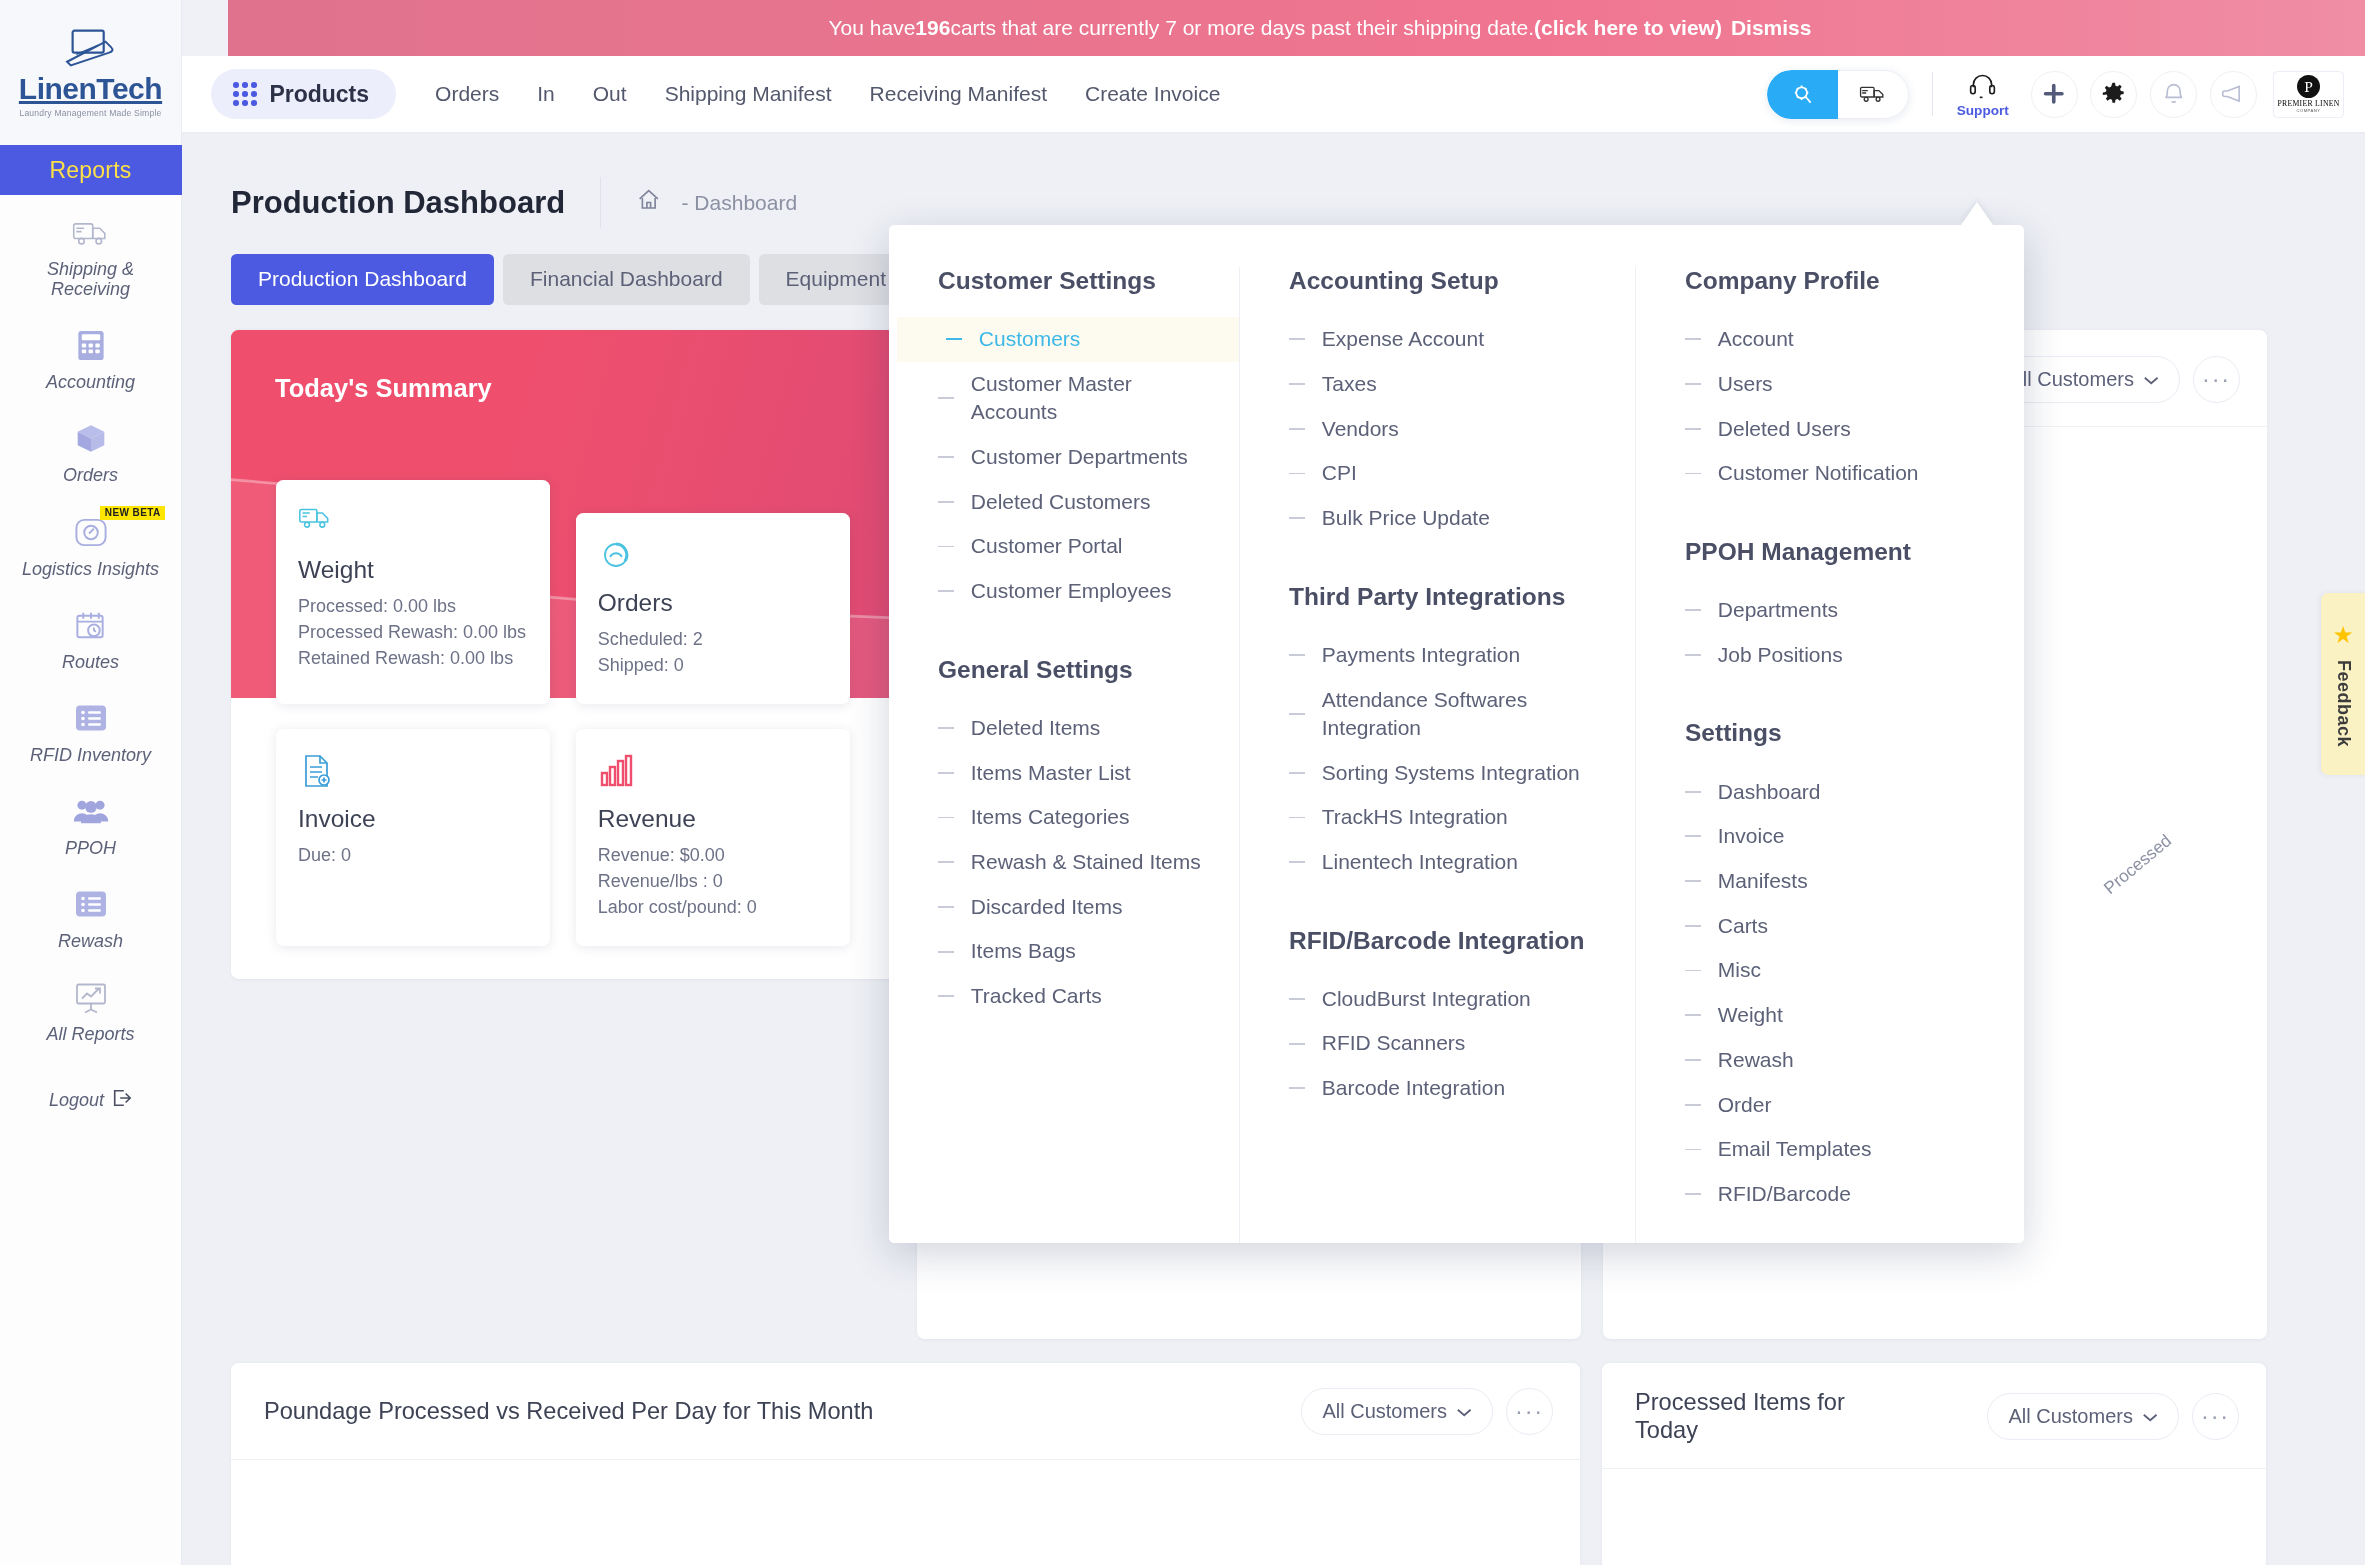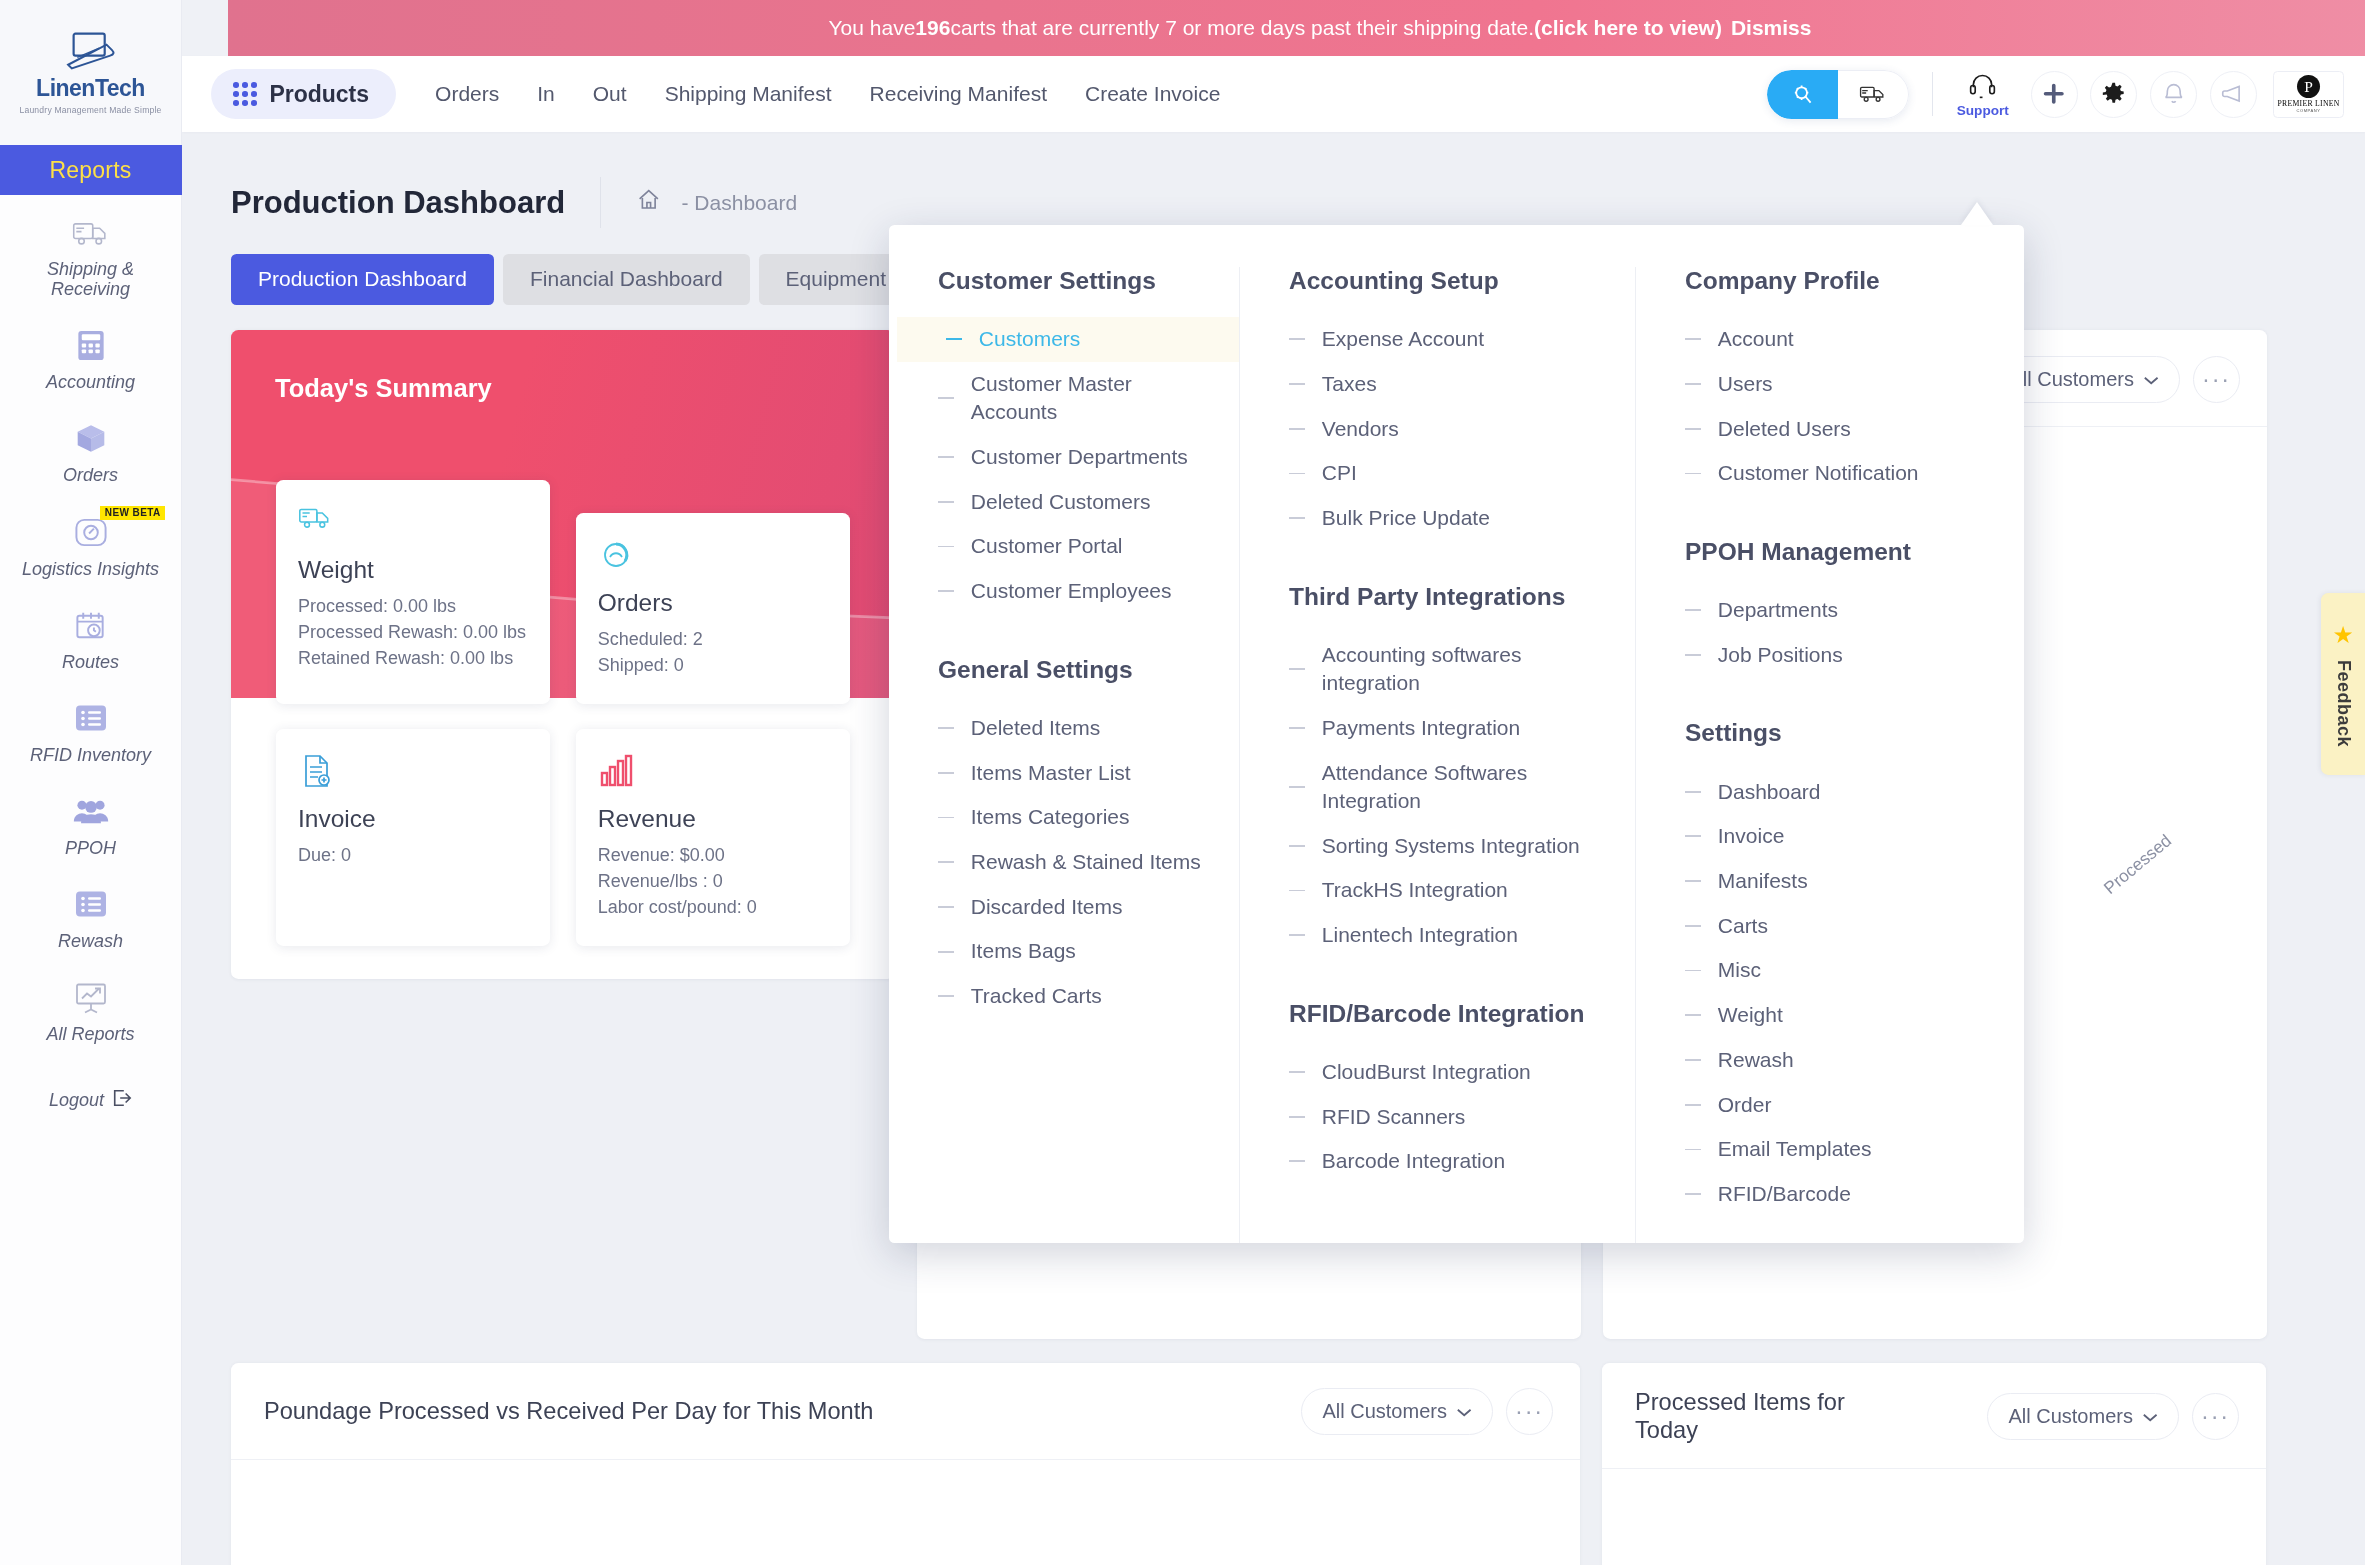--- a/index.html
+++ b/index.html
@@ -13,22 +13,22 @@
   
   #left-rail {
     position: absolute; left: 0; top: 0; width: 182px; height: 1566px;
     background: #fdfdfe; border-right: 0.9px solid #e9ebf2;
     display: flex; flex-direction: column; align-items: center;
     z-index: 40;
   }
   #brand { height: 145px; width: 100%; display: flex; align-items: center; justify-content: center;
            background: #f7f8fb; }
   .logo-wrap { display:flex; flex-direction:column; align-items:center; }
-  .logo-text { font-size: 23px; font-weight: 700; color: #2d5596; letter-spacing: -0.5px;
-               font-family: "Liberation Sans", sans-serif; }
+  .logo-text { font-size: 30px; font-weight: 700; color: #2d5596; letter-spacing: -0.5px;
+               font-family: "Liberation Sans", sans-serif; text-decoration: underline; }
   .logo-sub { font-size: 8.6px; color: #8a8fa3; margin-top: 2.7px; letter-spacing: 0.2px;}
   .logo-mark { width: 64px; height: 45px; position: relative; }
 
   #rail-active {
     width: 182px; height: 50px; background: #4b5ae0; color: #fde047;
     display: flex; align-items: center; justify-content: center;
     font-size: 23px; letter-spacing: 0.2px;
   }
   .rail-item {
     width: 182px; padding: 20px 5.5px 9px; display: flex; flex-direction: column;
@@ -709,24 +709,20 @@
         </div>
         <div class="menu-item">
           <span class="dash"></span>
           <span class="txt">Bulk Price Update</span>
         </div>
       </div>
       <div class="menu-group">
         <div class="menu-group-title">Third Party Integrations</div>
         <div class="menu-item">
           <span class="dash"></span>
-          <span class="txt">Accounting softwares integration</span>
-        </div>
-        <div class="menu-item">
-          <span class="dash"></span>
           <span class="txt">Payments Integration</span>
         </div>
         <div class="menu-item">
           <span class="dash"></span>
           <span class="txt">Attendance Softwares Integration</span>
         </div>
         <div class="menu-item">
           <span class="dash"></span>
           <span class="txt">Sorting Systems Integration</span>
         </div>

